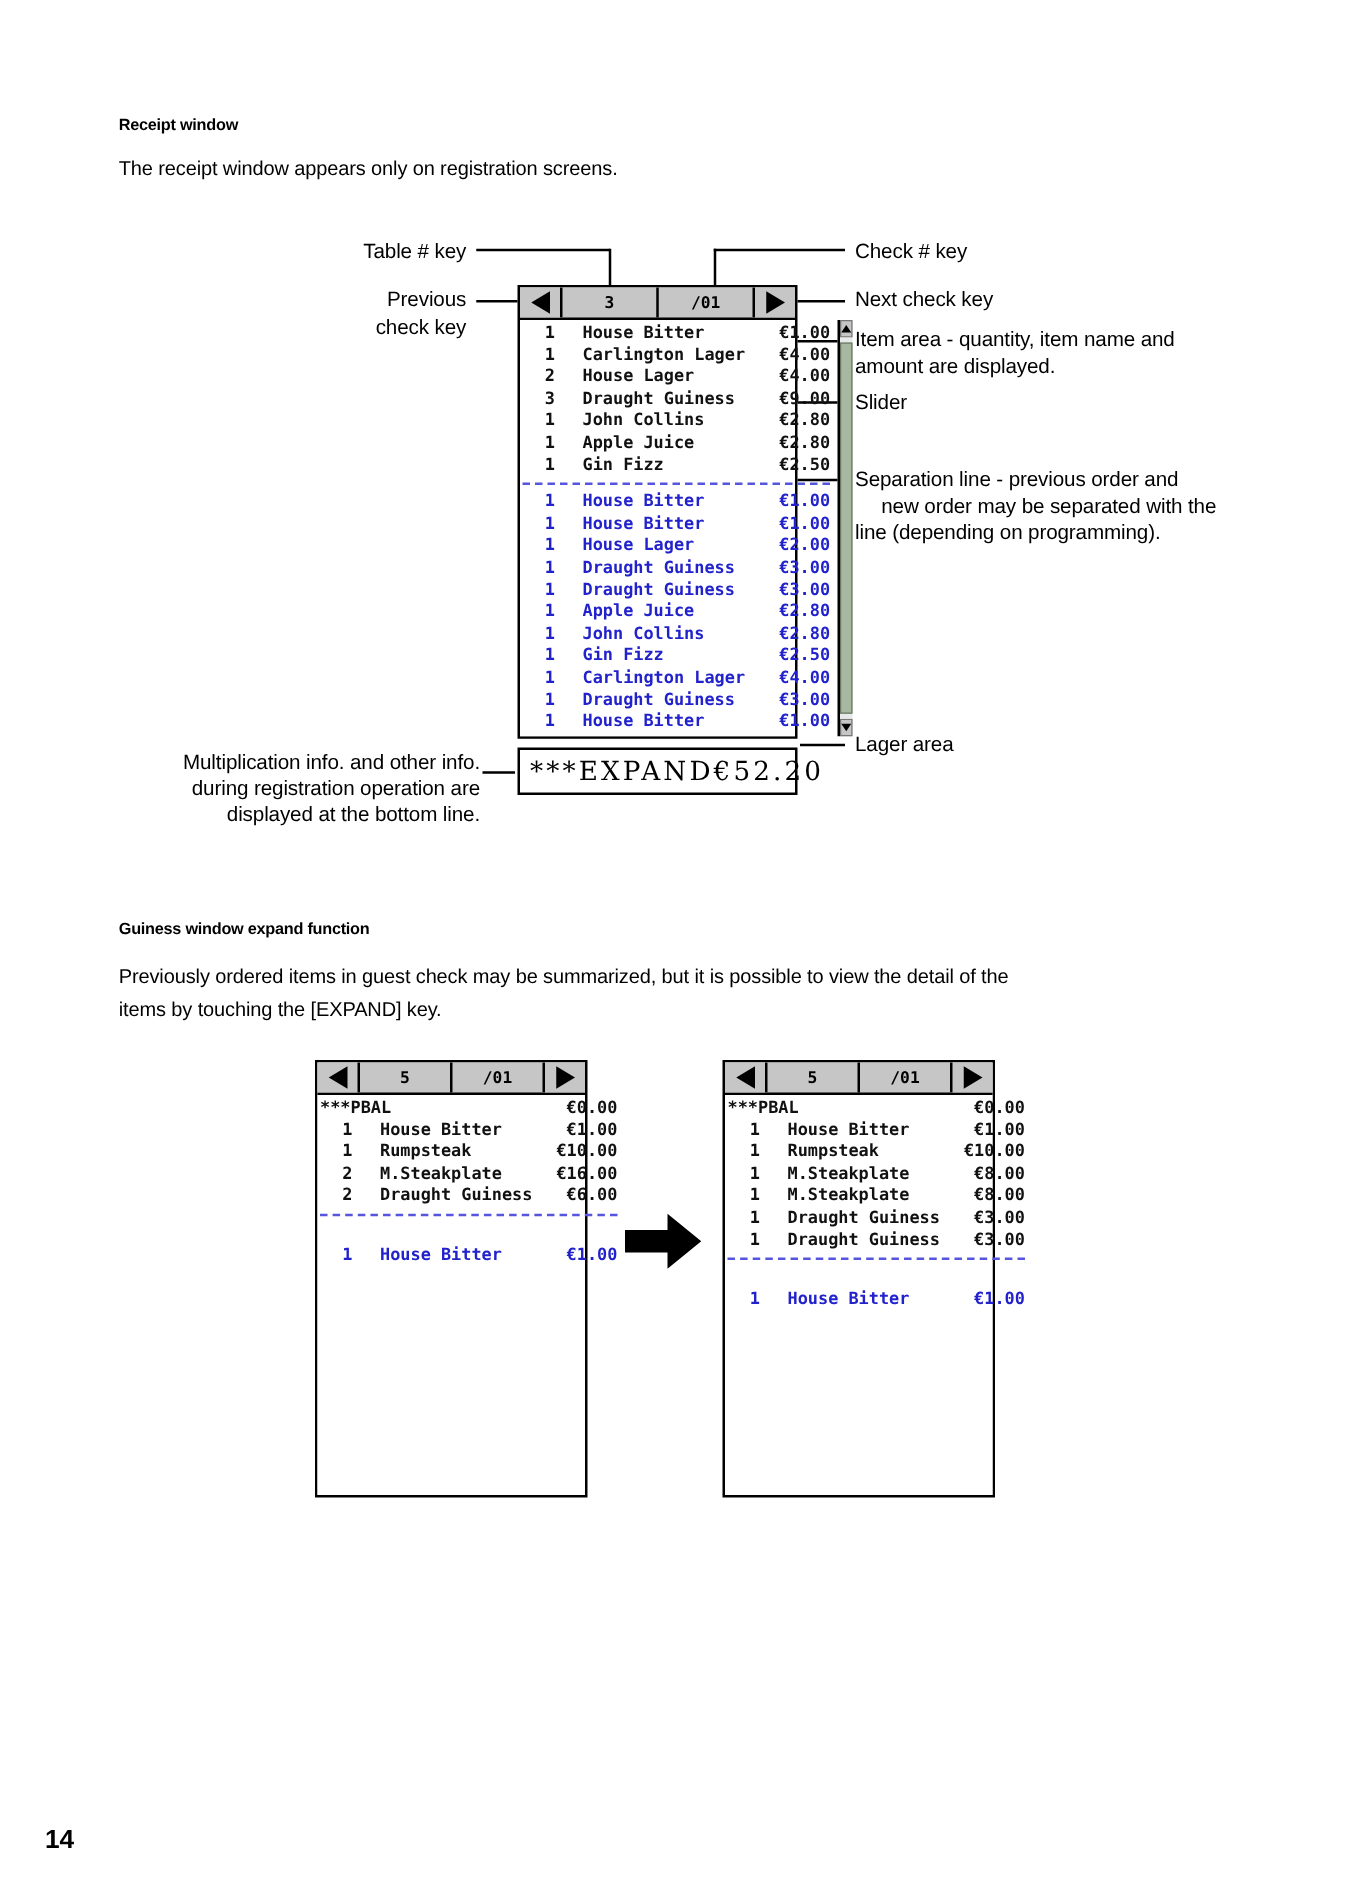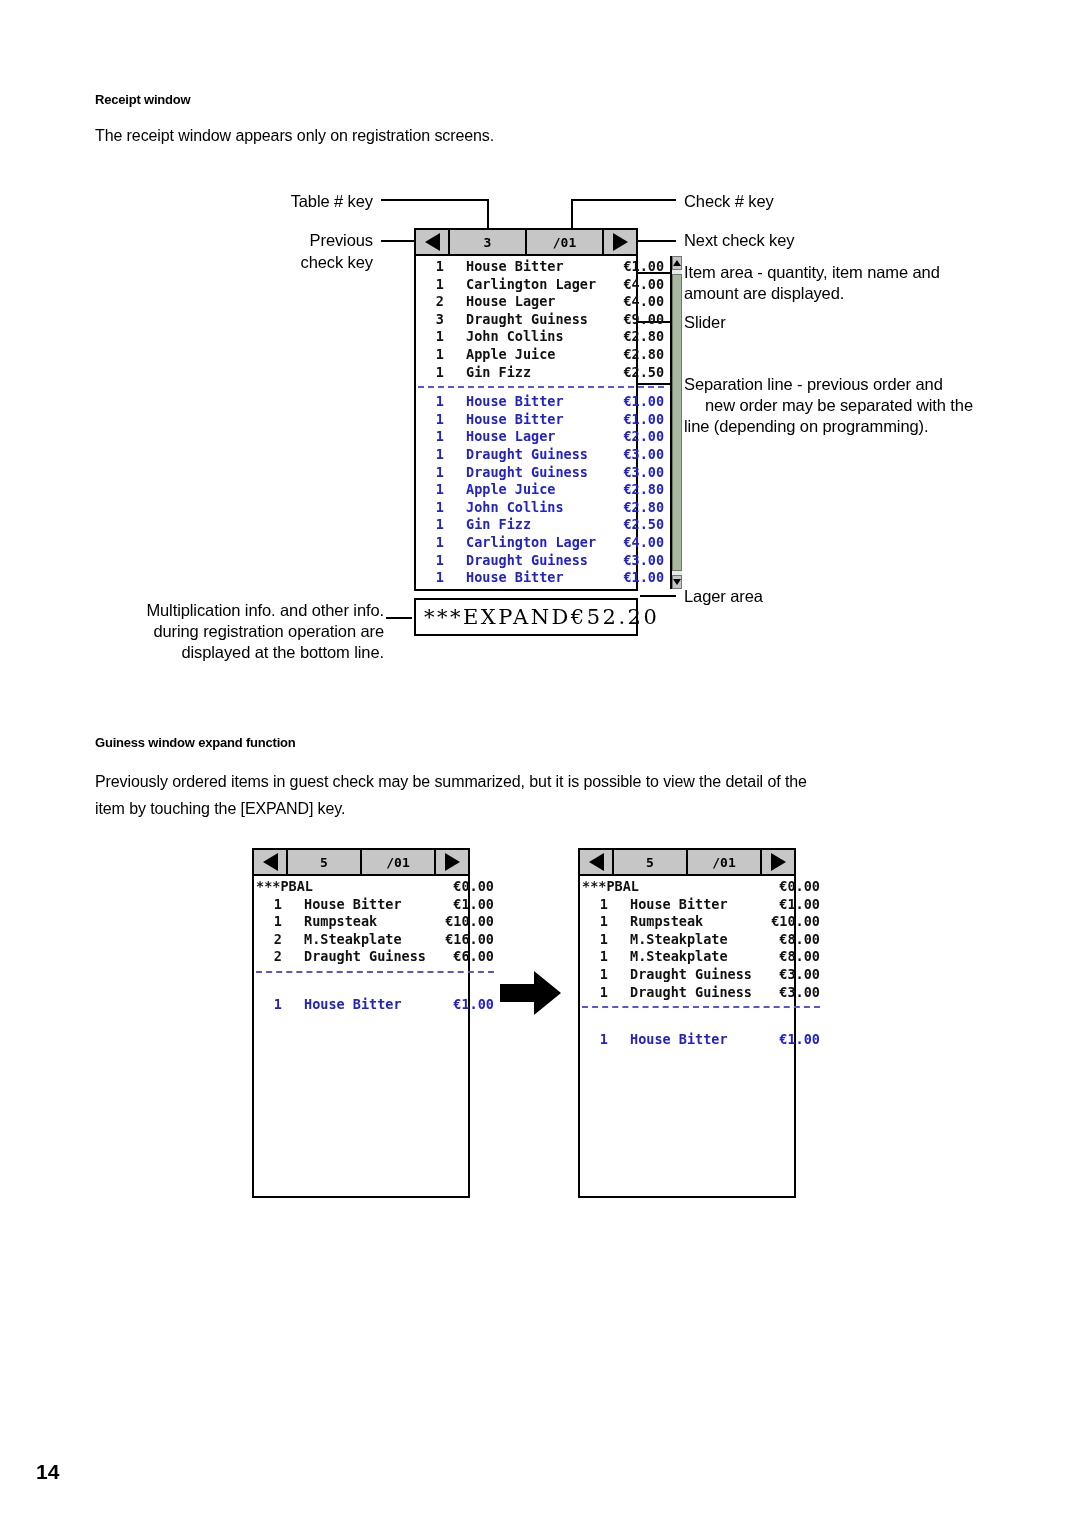--- a/index.html
+++ b/index.html
@@ -312,21 +312,21 @@
 </div>
 
 <div class="total-box" style="left:414px; top:598px; width:224px; height:38px;">
   <span class="tlabel">***EXPAND</span>
   <span class="tamt">€52.20</span>
 </div>
 
 <div class="h-title" style="left:95px; top:735px;">Guiness window expand function</div>
 
 <div class="body-text" style="left:95px; top:768px; width:880px;">Previously ordered items in guest check may be summarized, but it is possible to view the detail of the</div>
-<div class="body-text" style="left:95px; top:795px; width:880px;">item by touching the [EXPAND] key.</div>
+<div class="body-text" style="left:95px; top:795px; width:880px;">items by touching the [EXPAND] key.</div>
 
 <div class="rwin" id="before-window" style="left:252px; top:848px; width:218px; height:350px;">
   <div class="rwin-head">
     <div class="hbtn">
       <span class="tri-left"></span>
     </div>
     <div class="hcell sep">5</div>
     <div class="hcell">/01</div>
     <div class="hbtn right">
       <span class="tri-right"></span>

